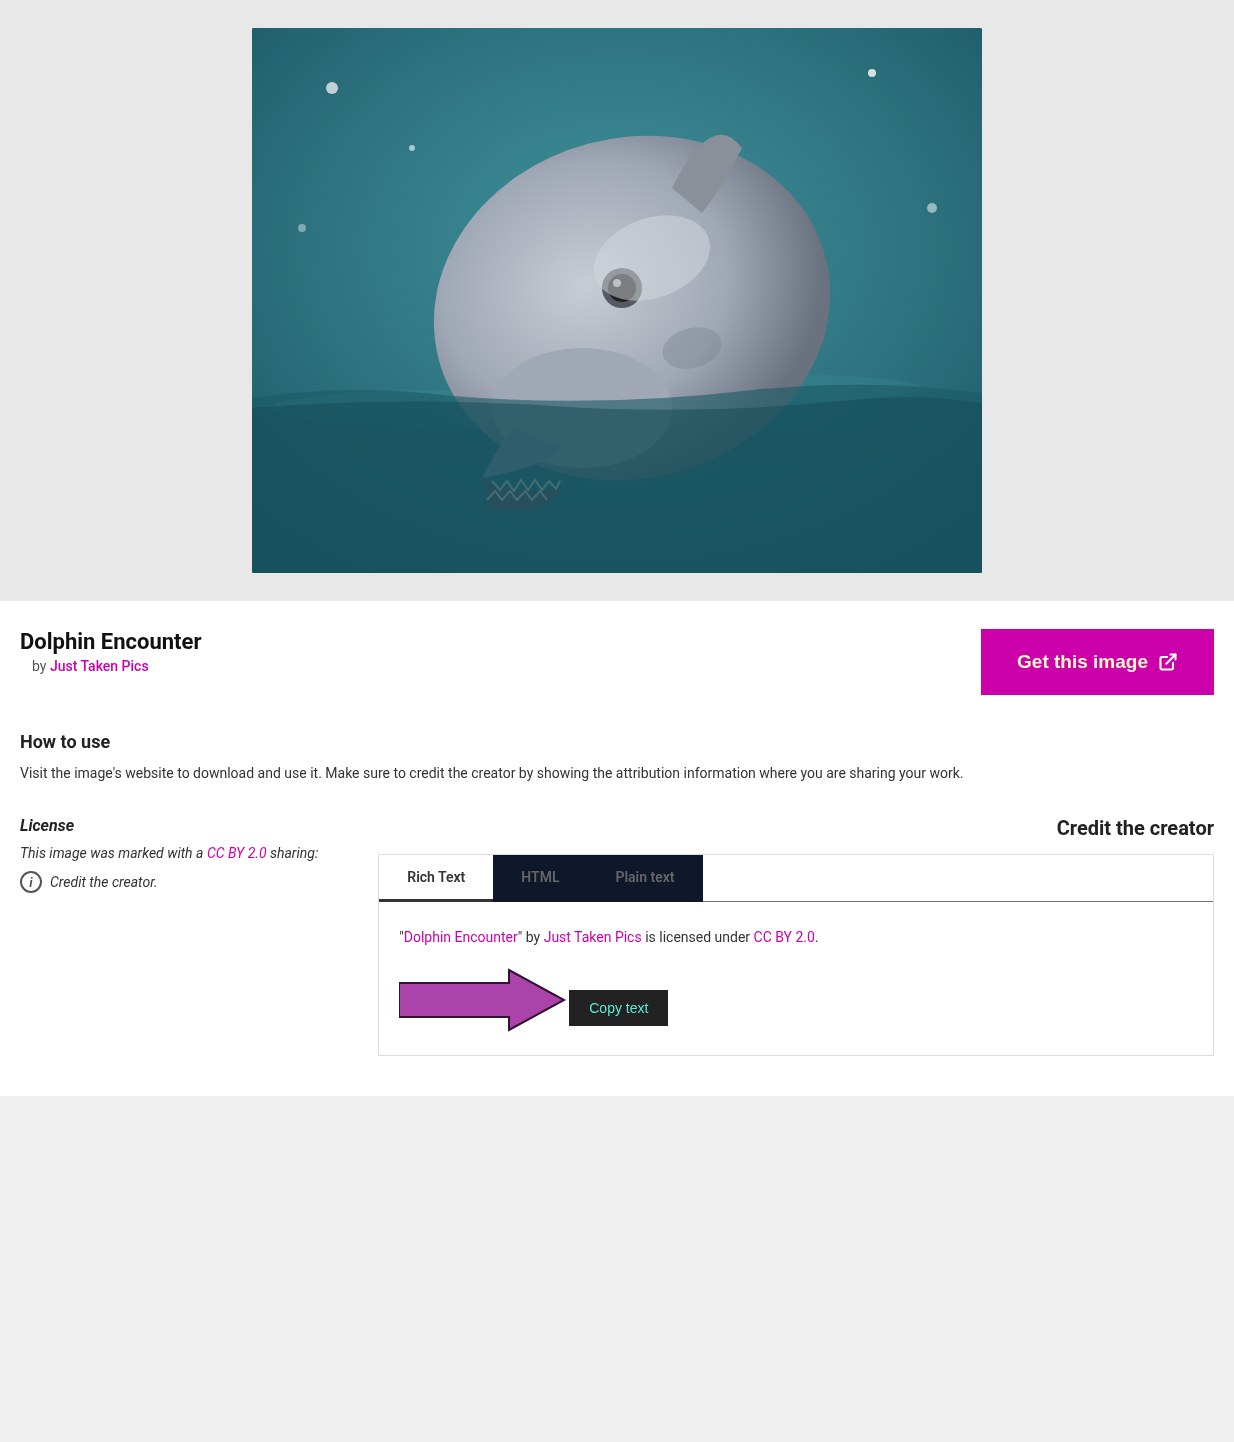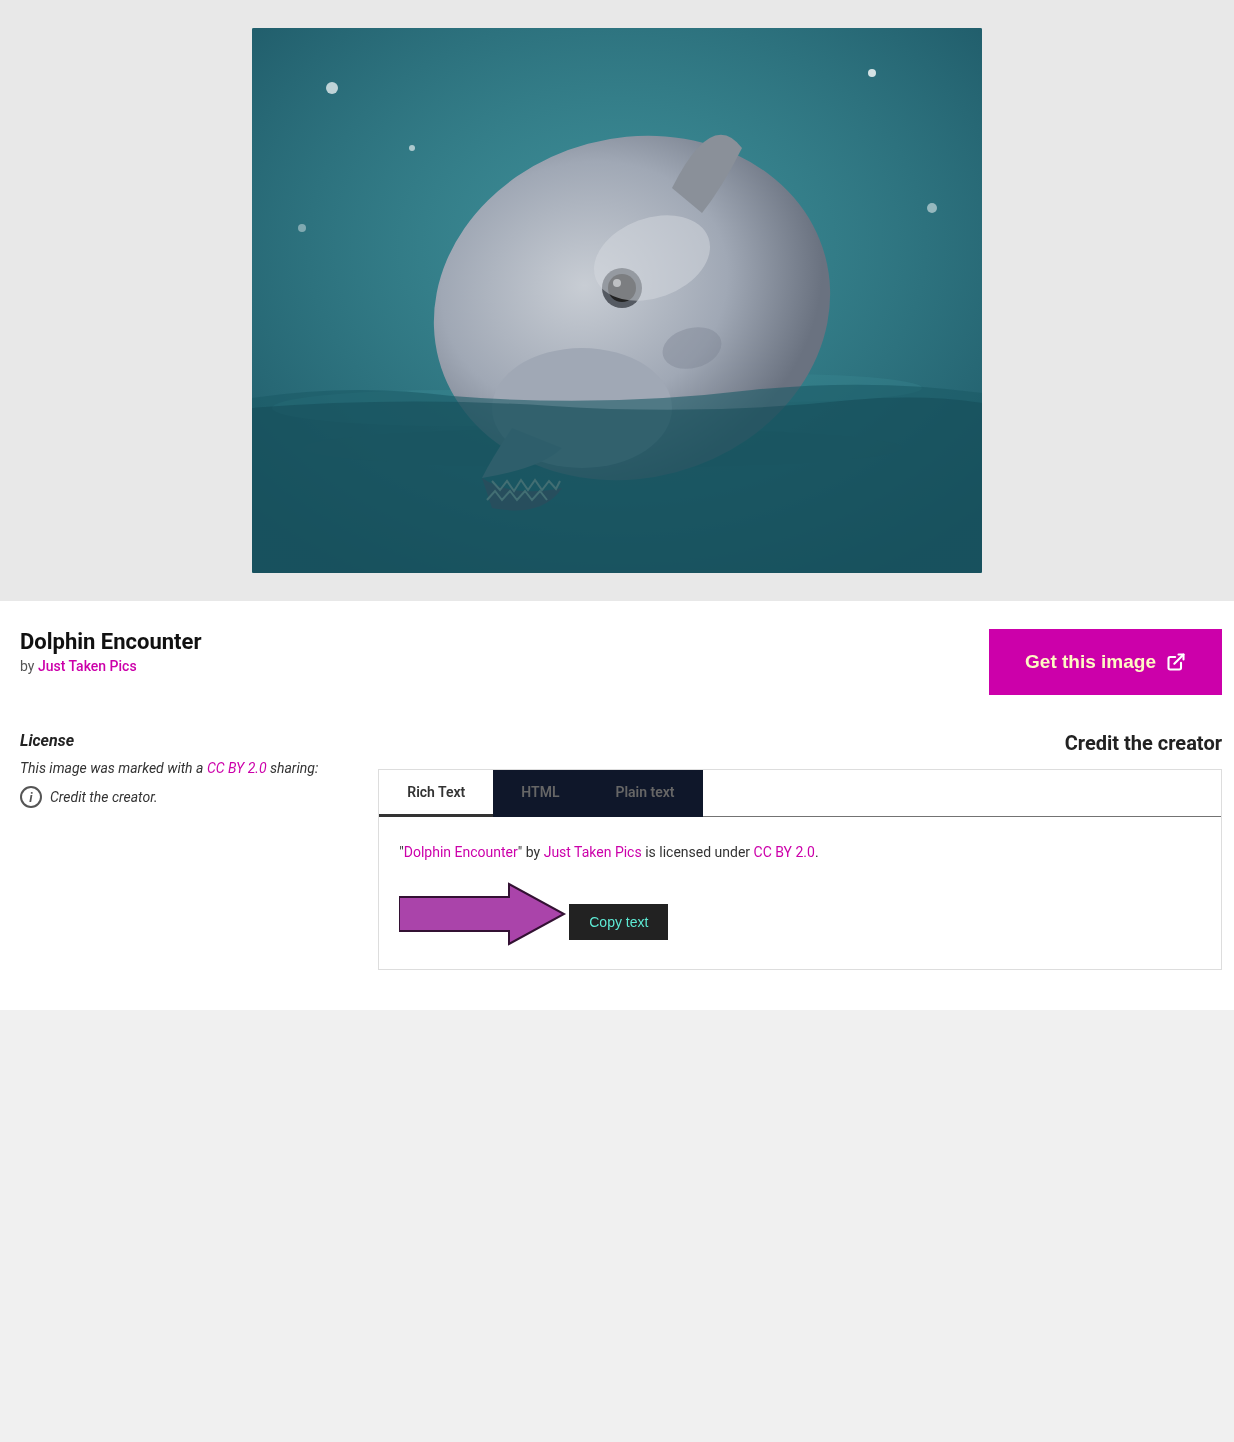--- a/index.html
+++ b/index.html
@@ -25,37 +25,38 @@
     }
     
     .dolphin-image svg {
       width: 100%;
       height: 100%;
     }
     .content-area {
       background: #fff;
       max-width: 1234px;
       margin: 0 auto;
-      padding: 28px 12px 40px 20px;
+      padding: 28px 20px 40px 20px;
     }
     .title-row {
       display: flex;
       align-items: flex-start;
       justify-content: space-between;
       margin-bottom: 36px;
     }
     .title-block h1 {
       font-size: 22px;
       font-weight: 700;
       color: #111;
       margin-bottom: 4px;
     }
     .title-block .by-line {
       font-size: 14px;
       color: #555;
+      margin-left: 12px;
     }
     .title-block .by-line a {
       color: #cc00aa;
       text-decoration: none;
       font-weight: 500;
     }
     .get-image-btn {
       background: #cc00aa;
       color: #fef9c3;
       border: none;
@@ -265,20 +266,24 @@
     <button class="get-image-btn">
       <span>Get this image</span>
       <svg class="external-link-icon" viewBox="0 0 24 24" fill="none" stroke="white" stroke-width="2.5" stroke-linecap="round" stroke-linejoin="round">
         <path d="M18 13v6a2 2 0 0 1-2 2H5a2 2 0 0 1-2-2V8a2 2 0 0 1 2-2h6"></path>
         <polyline points="15,3 21,3 21,9"></polyline>
         <line x1="10" y1="14" x2="21" y2="3"></line>
       </svg>
     </button>
   </div>
 
+  <div class="how-to-use">
+    <h2>How to use</h2>
+    <p>Visit the image's website to download and use it. Make sure to credit the creator by showing the attribution information where you are sharing your work.</p>
+  </div>
 
   <div class="bottom-section">
 
     <div class="license-section">
       <h3>License</h3>
       <p>
         <span>This image was marked with a</span>
         <a href="#">CC BY 2.0</a>
         <span> sharing:</span>
       </p>

